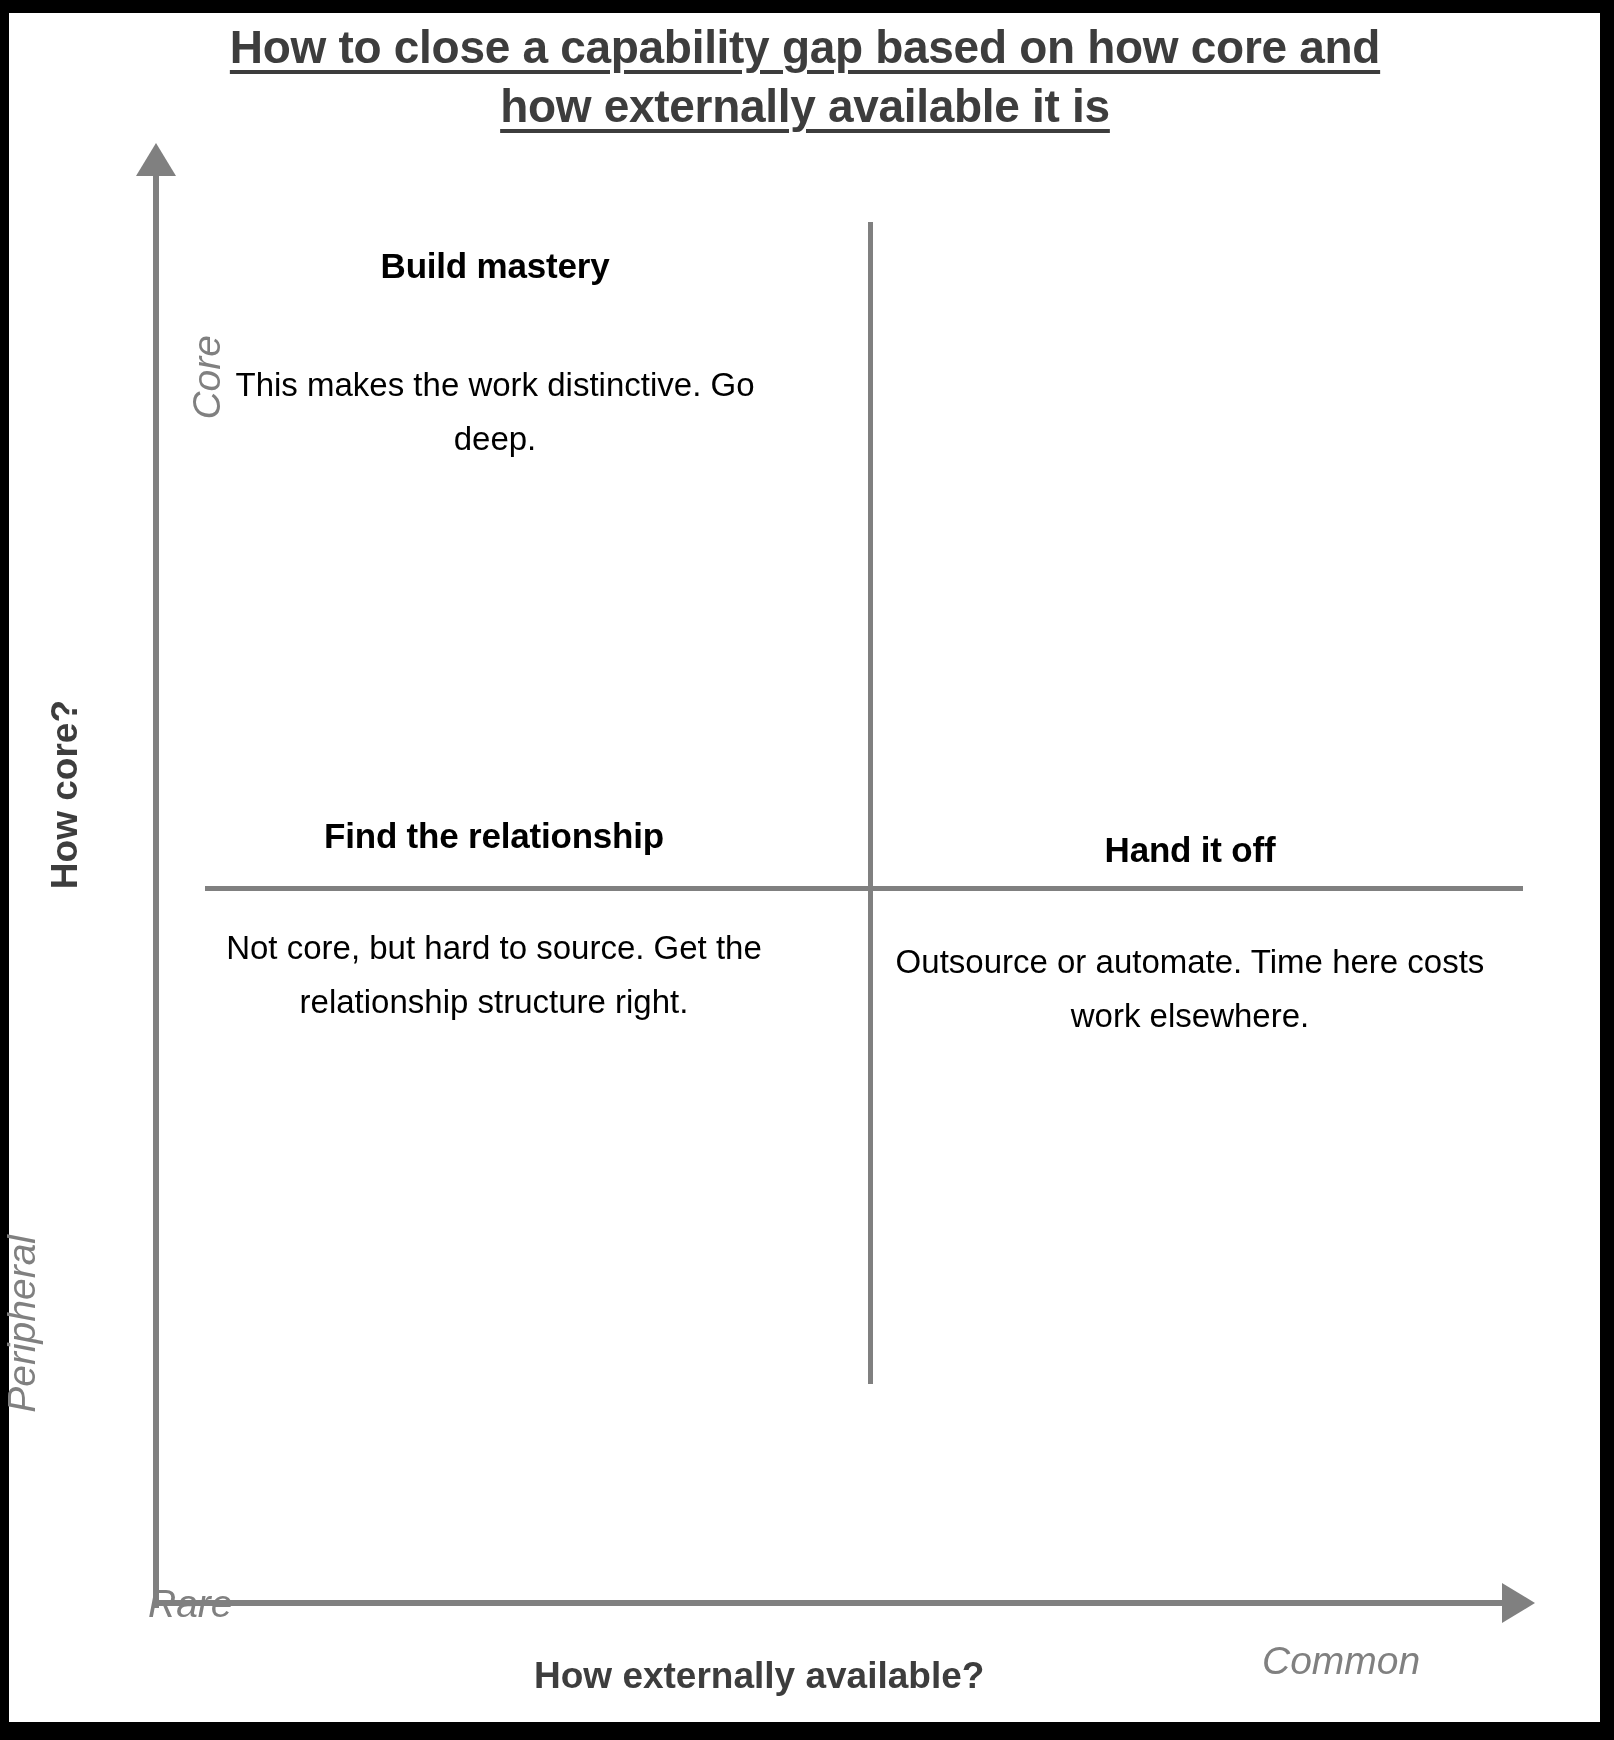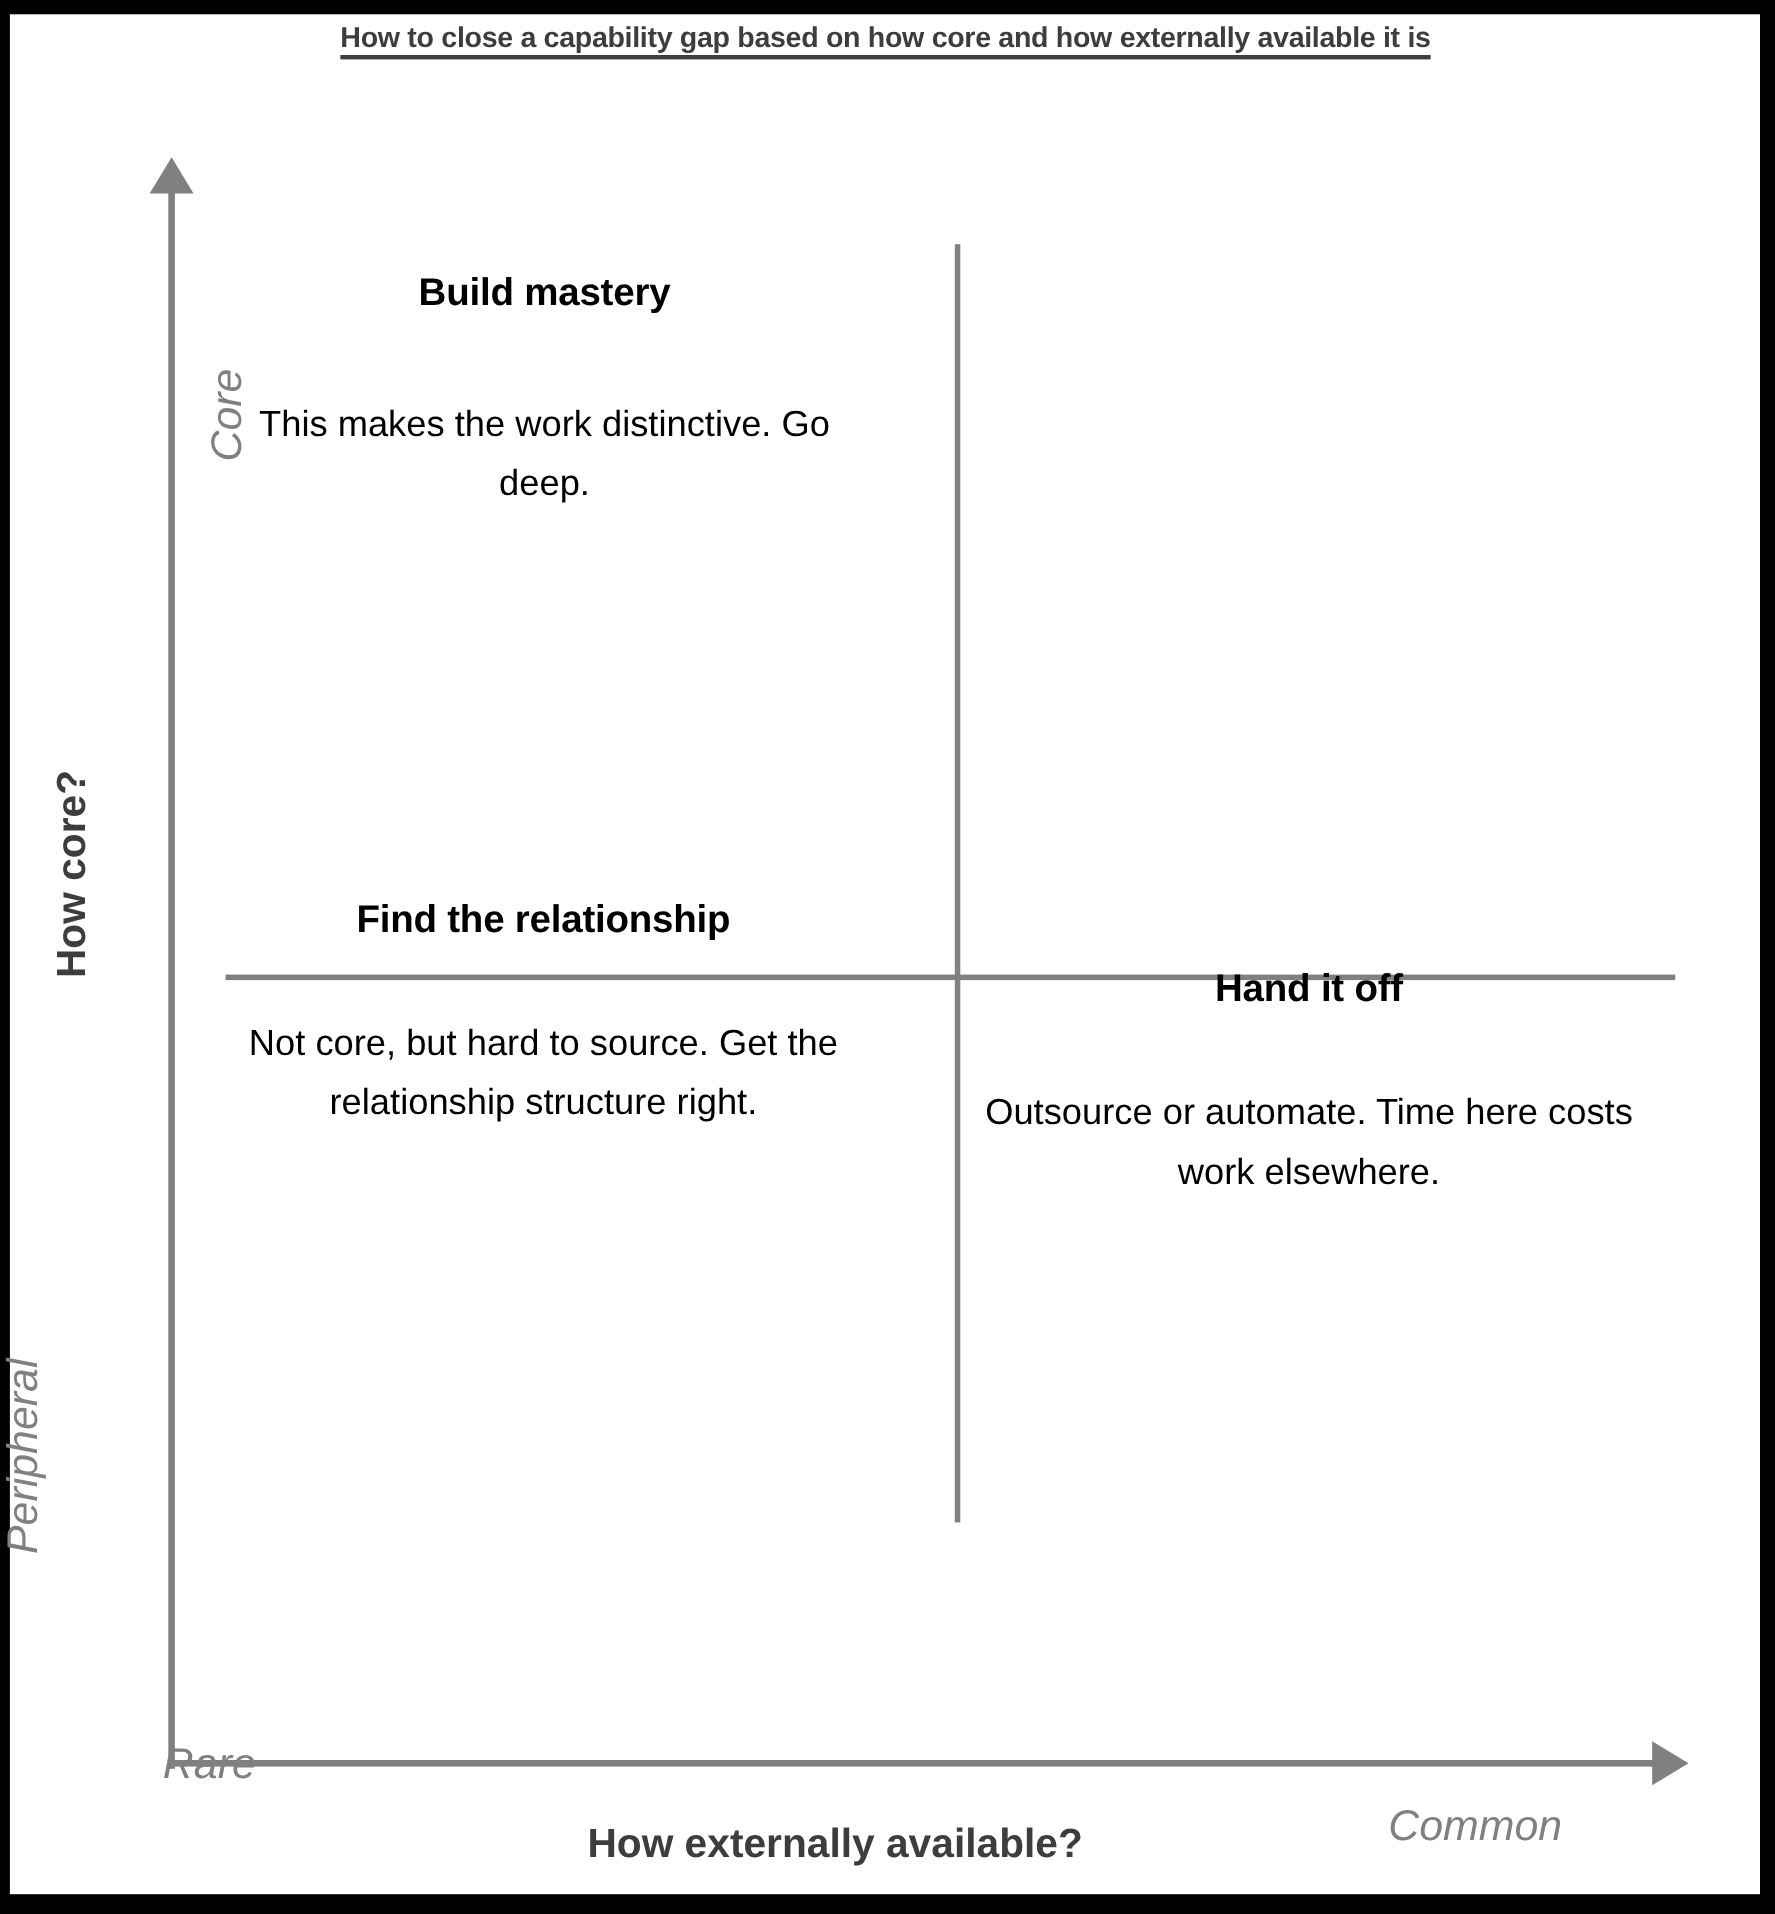--- a/index.html
+++ b/index.html
@@ -29,21 +29,21 @@
   .border-left   { left: 0;    top: 0;     width: 9px;    height: 1740px; }
   .border-right  { left: 1600px; top: 0;   width: 14px;   height: 1740px; }
 
   
   #title {
     position: absolute;
     left: 190px;
     top: 18px;
     width: 1230px;
     text-align: center;
-    font-size: 26px;
+    font-size: 46px;
     font-weight: bold;
     color: #3d3d3d;
     line-height: 1.28;
     text-decoration: underline;
     text-decoration-thickness: 4px;
     text-underline-offset: 7px;
     letter-spacing: -0.3px;
   }
 
   
@@ -115,21 +115,21 @@
   }
   .q-body {
     font-size: 33px;
     font-weight: normal;
     line-height: 1.63;
     margin-top: 72px;
   }
   #quadrant-top-left      { left: 215px;  top: 246px;  width: 560px; }
   #quadrant-top-right     { left: 895px;  top: 246px;  width: 620px; }
   #quadrant-bottom-left   { left: 200px;  top: 816px;  width: 588px; }
-  #quadrant-bottom-right  { left: 880px;  top: 879px;  width: 620px; }
+  #quadrant-bottom-right  { left: 880px;  top: 830px;  width: 620px; }
   #quadrant-bottom-left .q-body,
   #quadrant-bottom-right .q-body { margin-top: 65px; }
 
   
   .axis-end-label {
     position: absolute;
     font-style: italic;
     font-size: 39px;
     color: #808080;
     white-space: nowrap;

